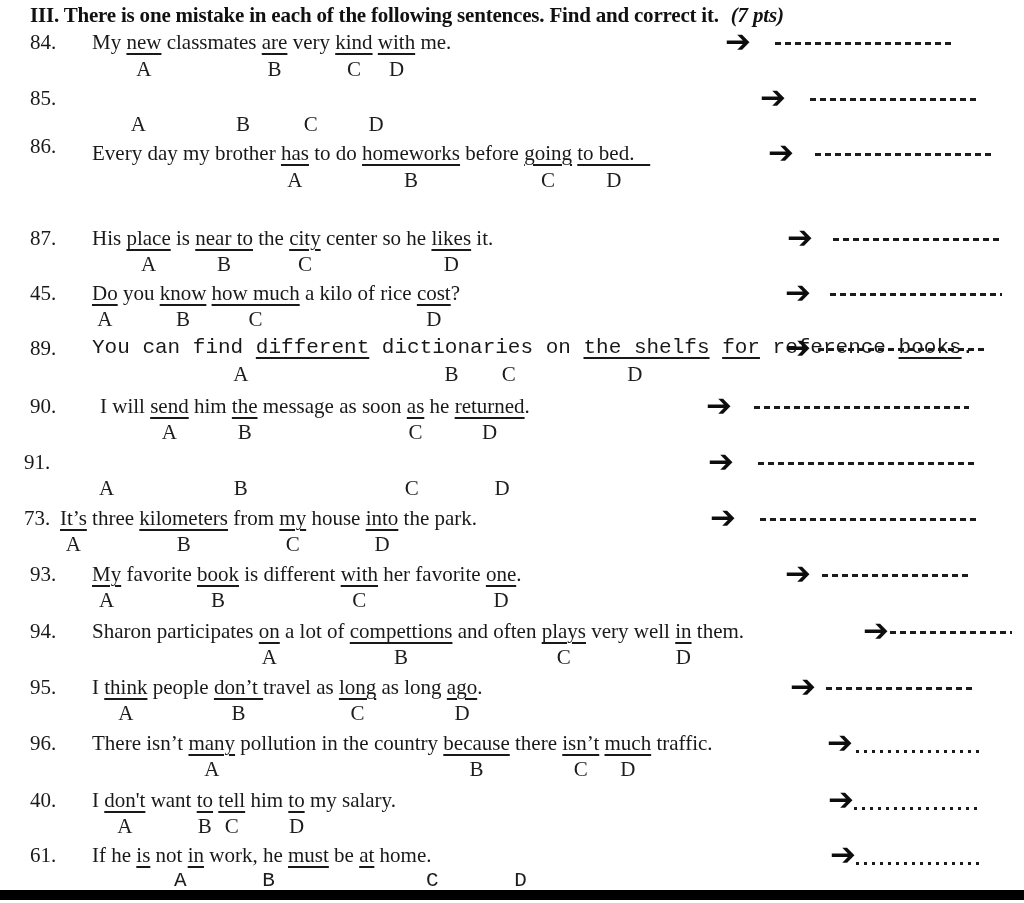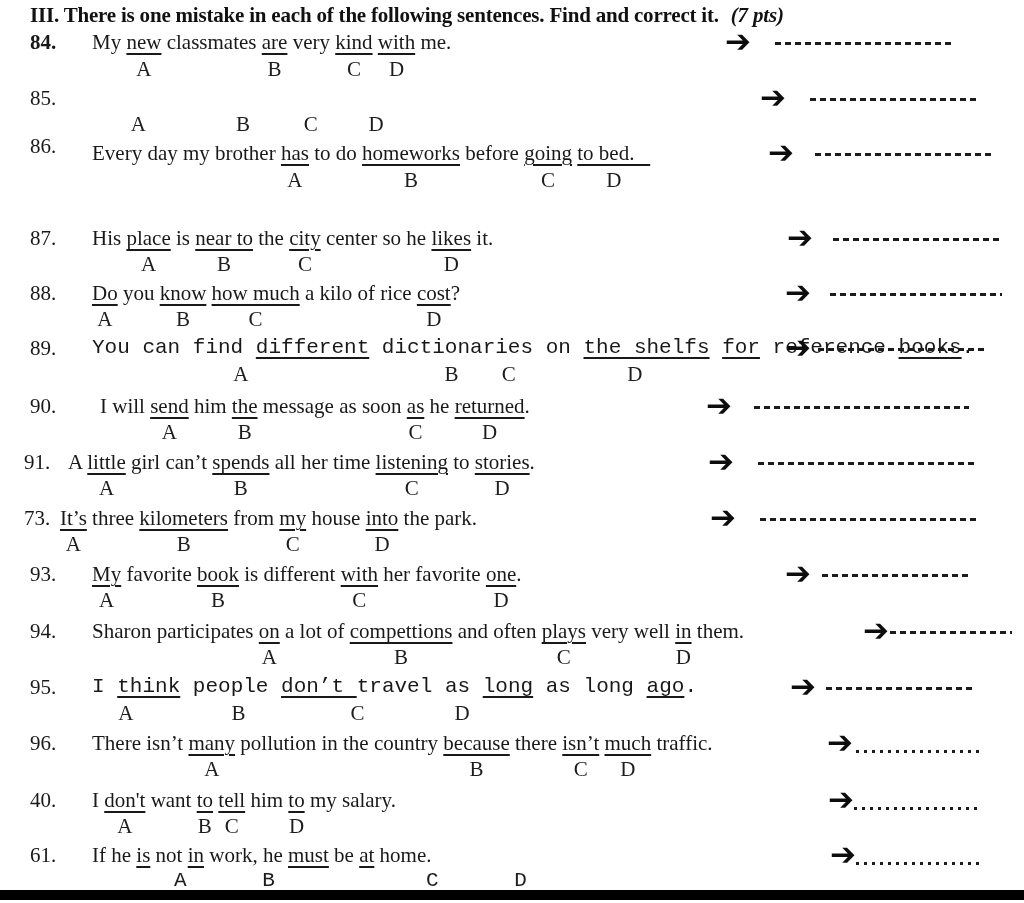--- a/index.html
+++ b/index.html
@@ -24,76 +24,75 @@
   .bottombar{position:absolute;left:0;top:890px;width:1024px;height:10px;background:#000;}
 </style>
 </head>
 <body>
 
 <div id="doc">
   <div class="title">
     <span>III. There is one mistake in each of the following sentences. Find and correct it.</span><span class="pts">(7 pts)</span>
   </div>
   <div class="bottombar"></div>
-<span class="qnum" style="left: 30px; top: 30px; font-weight: bold;">84.</span>
+<span class="qnum" style="left: 30px; top: 30px;">84.</span>
     <span class="sent" style="left: 92px; top: 30px;"><span>My </span><span class="u">new</span><span> classmates </span><span class="u">are</span><span> very </span><span class="u">kind</span><span> </span><span class="u">with</span><span> me.</span></span>
     <span class="ghost" style="left: 92px; top: 57px;"><span>My </span><span class="gu">new<span class="letter">A</span></span><span> classmates </span><span class="gu">are<span class="letter">B</span></span><span> very </span><span class="gu">kind<span class="letter">C</span></span><span> </span><span class="gu">with<span class="letter">D</span></span><span> me.</span></span>
     <span class="arrow" style="left: 725px; top: 26px;">➔</span>
     <div class="ansline dash" style="left: 775px; top: 42px; width: 180px;"></div>
     <span class="qnum" style="left: 30px; top: 86px;">85.</span>
     <span class="ghost" style="left: 92px; top: 112px;"><span class="gu">How many<span class="letter">A</span></span><span> wine </span><span class="gu">is<span class="letter">B</span></span><span> there </span><span class="gu">in<span class="letter">C</span></span><span> the </span><span class="gu">glass<span class="letter">D</span></span><span>?</span></span>
     <span class="arrow" style="left: 760px; top: 82px;">➔</span>
     <div class="ansline dash" style="left: 810px; top: 98px; width: 170px;"></div>
     <span class="qnum" style="left: 30px; top: 134px;">86.</span>
     <span class="sent" style="left: 92px; top: 141px;"><span>Every day my brother </span><span class="u">has</span><span> to do </span><span class="u">homeworks</span><span> before </span><span class="u">going</span><span> </span><span class="u">to bed.&nbsp;&nbsp;&nbsp;</span></span>
     <span class="ghost" style="left: 92px; top: 168px;"><span>Every day my brother </span><span class="gu">has<span class="letter">A</span></span><span> to do </span><span class="gu">homeworks<span class="letter">B</span></span><span> before </span><span class="gu">going<span class="letter">C</span></span><span> </span><span class="gu">to bed.&nbsp;&nbsp;&nbsp;<span class="letter">D</span></span></span>
     <span class="arrow" style="left: 768px; top: 137px;">➔</span>
     <div class="ansline dash" style="left: 815px; top: 153px; width: 178px;"></div>
     <span class="qnum" style="left: 30px; top: 226px;">87.</span>
     <span class="sent" style="left: 92px; top: 226px;"><span>His </span><span class="u">place</span><span> is </span><span class="u">near to</span><span> the </span><span class="u">city</span><span> center so he </span><span class="u">likes</span><span> it.</span></span>
     <span class="ghost" style="left: 92px; top: 252px;"><span>His </span><span class="gu">place<span class="letter">A</span></span><span> is </span><span class="gu">near to<span class="letter">B</span></span><span> the </span><span class="gu">city<span class="letter">C</span></span><span> center so he </span><span class="gu">likes<span class="letter">D</span></span><span> it.</span></span>
     <span class="arrow" style="left: 787px; top: 222px;">➔</span>
     <div class="ansline dash" style="left: 833px; top: 238px; width: 170px;"></div>
-    <span class="qnum" style="left: 30px; top: 281px;">88.</span>
+    <span class="qnum" style="left: 30px; top: 281px;">45.</span>
     <span class="sent" style="left: 92px; top: 281px;"><span class="u">Do</span><span> you </span><span class="u">know</span><span> </span><span class="u">how much</span><span> a kilo of rice </span><span class="u">cost</span><span>?</span></span>
     <span class="ghost" style="left: 92px; top: 307px;"><span class="gu">Do<span class="letter">A</span></span><span> you </span><span class="gu">know<span class="letter">B</span></span><span> </span><span class="gu">how much<span class="letter">C</span></span><span> a kilo of rice </span><span class="gu">cost<span class="letter">D</span></span><span>?</span></span>
     <span class="arrow" style="left: 785px; top: 277px;">➔</span>
     <div class="ansline dash" style="left: 830px; top: 293px; width: 172px;"></div>
     <span class="qnum" style="left: 30px; top: 336px;">89.</span>
     <span class="sent" style="left: 92px; top: 336px; font-family: Liberation Mono, monospace;"><span>You can find </span><span class="u">different</span><span> dictionaries on </span><span class="u">the shelfs</span><span> </span><span class="u">for</span><span> reference </span><span class="u">books</span><span>.</span></span>
     <span class="ghost" style="left: 92px; top: 362px;"><span>You can find </span><span class="gu">different<span class="letter">A</span></span><span> dictionaries on </span><span class="gu">the shelfs<span class="letter">B</span></span><span> </span><span class="gu">for<span class="letter">C</span></span><span> reference </span><span class="gu">books<span class="letter">D</span></span><span>.</span></span>
     <span class="arrow" style="left: 785px; top: 332px;">➔</span>
     <div class="ansline dash" style="left: 818px; top: 348px; width: 167px;"></div>
     <span class="qnum" style="left: 30px; top: 394px;">90.</span>
     <span class="sent" style="left: 100px; top: 394px;"><span>I will </span><span class="u">send</span><span> him </span><span class="u">the</span><span> message as soon </span><span class="u">as</span><span> he </span><span class="u">returned</span><span>.</span></span>
     <span class="ghost" style="left: 100px; top: 420px;"><span>I will </span><span class="gu">send<span class="letter">A</span></span><span> him </span><span class="gu">the<span class="letter">B</span></span><span> message as soon </span><span class="gu">as<span class="letter">C</span></span><span> he </span><span class="gu">returned<span class="letter">D</span></span><span>.</span></span>
     <span class="arrow" style="left: 706px; top: 390px;">➔</span>
     <div class="ansline dash" style="left: 754px; top: 406px; width: 215px;"></div>
     <span class="qnum" style="left: 24px; top: 450px;">91.</span>
-    <span class="sent" style="left: 68px; top: 450px;"><span>A </span><span class="u">little</span><span> girl can’t </span><span class="u">spends</span><span> all her time </span><span class="u">listening</span><span> to </span><span class="u">stories</span><span>.</span></span>
     <span class="ghost" style="left: 68px; top: 476px;"><span>A </span><span class="gu">little<span class="letter">A</span></span><span> girl can’t </span><span class="gu">spends<span class="letter">B</span></span><span> all her time </span><span class="gu">listening<span class="letter">C</span></span><span> to </span><span class="gu">stories<span class="letter">D</span></span><span>.</span></span>
     <span class="arrow" style="left: 708px; top: 446px;">➔</span>
     <div class="ansline dash" style="left: 758px; top: 462px; width: 220px;"></div>
     <span class="qnum" style="left: 24px; top: 506px;">73.</span>
     <span class="sent" style="left: 60px; top: 506px;"><span class="u">It’s</span><span> three </span><span class="u">kilometers</span><span> from </span><span class="u">my</span><span> house </span><span class="u">into</span><span> the park.</span></span>
     <span class="ghost" style="left: 60px; top: 532px;"><span class="gu">It’s<span class="letter">A</span></span><span> three </span><span class="gu">kilometers<span class="letter">B</span></span><span> from </span><span class="gu">my<span class="letter">C</span></span><span> house </span><span class="gu">into<span class="letter">D</span></span><span> the park.</span></span>
     <span class="arrow" style="left: 710px; top: 502px;">➔</span>
     <div class="ansline dash" style="left: 760px; top: 518px; width: 220px;"></div>
     <span class="qnum" style="left: 30px; top: 562px;">93.</span>
     <span class="sent" style="left: 92px; top: 562px;"><span class="u">My</span><span> favorite </span><span class="u">book</span><span> is different </span><span class="u">with</span><span> her favorite </span><span class="u">one</span><span>.</span></span>
     <span class="ghost" style="left: 92px; top: 588px;"><span class="gu">My<span class="letter">A</span></span><span> favorite </span><span class="gu">book<span class="letter">B</span></span><span> is different </span><span class="gu">with<span class="letter">C</span></span><span> her favorite </span><span class="gu">one<span class="letter">D</span></span><span>.</span></span>
     <span class="arrow" style="left: 785px; top: 558px;">➔</span>
     <div class="ansline dash" style="left: 822px; top: 574px; width: 150px;"></div>
     <span class="qnum" style="left: 30px; top: 619px; text-align: center;">94.</span>
     <span class="sent" style="left: 92px; top: 619px;"><span>Sharon participates </span><span class="u">on</span><span> a lot of </span><span class="u">compettions</span><span> and often </span><span class="u">plays</span><span> very well </span><span class="u">in</span><span> them.</span></span>
     <span class="ghost" style="left: 92px; top: 645px;"><span>Sharon participates </span><span class="gu">on<span class="letter">A</span></span><span> a lot of </span><span class="gu">compettions<span class="letter">B</span></span><span> and often </span><span class="gu">plays<span class="letter">C</span></span><span> very well </span><span class="gu">in<span class="letter">D</span></span><span> them.</span></span>
     <span class="arrow" style="left: 863px; top: 615px;">➔</span>
     <div class="ansline dash" style="left: 890px; top: 631px; width: 122px;"></div>
     <span class="qnum" style="left: 30px; top: 675px;">95.</span>
-    <span class="sent" style="left: 92px; top: 675px; font-family: Liberation Mono, monospace;"><span>I </span><span class="u">think</span><span> people </span><span class="u">don’t&nbsp;</span><span>travel as </span><span class="u">long</span><span> as long </span><span class="u">ago</span><span>.</span></span>
+    <span class="sent" style="left: 92px; top: 675px;"><span>I </span><span class="u">think</span><span> people </span><span class="u">don’t&nbsp;</span><span>travel as </span><span class="u">long</span><span> as long </span><span class="u">ago</span><span>.</span></span>
     <span class="ghost" style="left: 92px; top: 701px;"><span>I </span><span class="gu">think<span class="letter">A</span></span><span> people </span><span class="gu">don’t&nbsp;<span class="letter">B</span></span><span>travel as </span><span class="gu">long<span class="letter">C</span></span><span> as long </span><span class="gu">ago<span class="letter">D</span></span><span>.</span></span>
     <span class="arrow" style="left: 790px; top: 671px;">➔</span>
     <div class="ansline dash" style="left: 826px; top: 687px; width: 148px;"></div>
     <span class="qnum" style="left: 30px; top: 731px;">96.</span>
     <span class="sent" style="left: 92px; top: 731px;"><span>There isn’t </span><span class="u">many</span><span> pollution in the country </span><span class="u">because</span><span> there </span><span class="u">isn’t</span><span> </span><span class="u">much</span><span> traffic.</span></span>
     <span class="ghost" style="left: 92px; top: 757px;"><span>There isn’t </span><span class="gu">many<span class="letter">A</span></span><span> pollution in the country </span><span class="gu">because<span class="letter">B</span></span><span> there </span><span class="gu">isn’t<span class="letter">C</span></span><span> </span><span class="gu">much<span class="letter">D</span></span><span> traffic.</span></span>
     <span class="arrow" style="left: 827px; top: 727px;">➔</span>
     <div class="ansline dots" style="left: 856px; top: 750px; width: 128px;"></div>
     <span class="qnum" style="left: 30px; top: 788px;">40.</span>
     <span class="sent" style="left: 92px; top: 788px;"><span>I </span><span class="u">don't</span><span> want </span><span class="u">to</span><span> </span><span class="u">tell</span><span> him </span><span class="u">to</span><span> my salary.</span></span>

